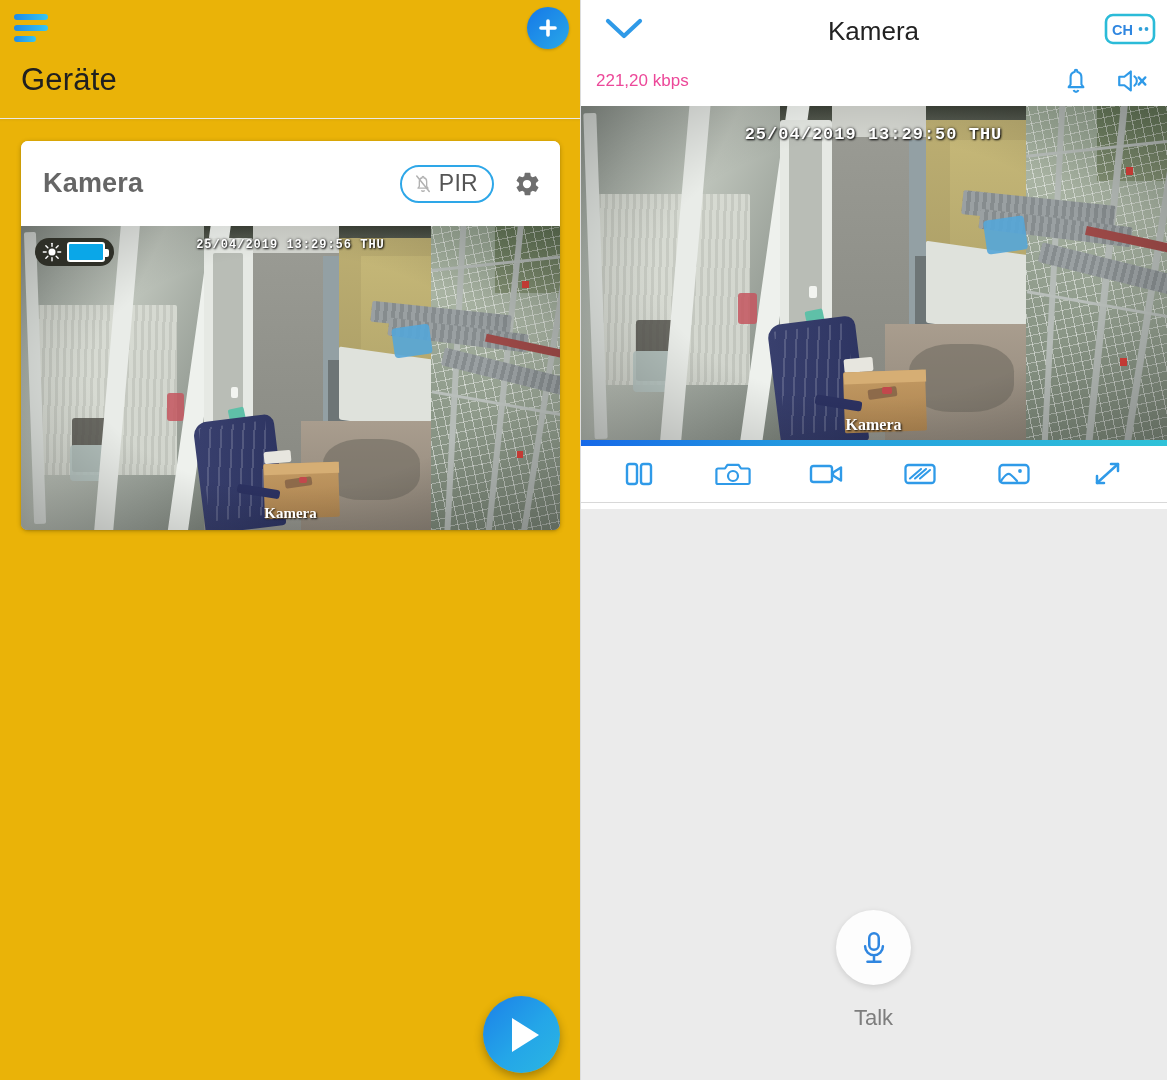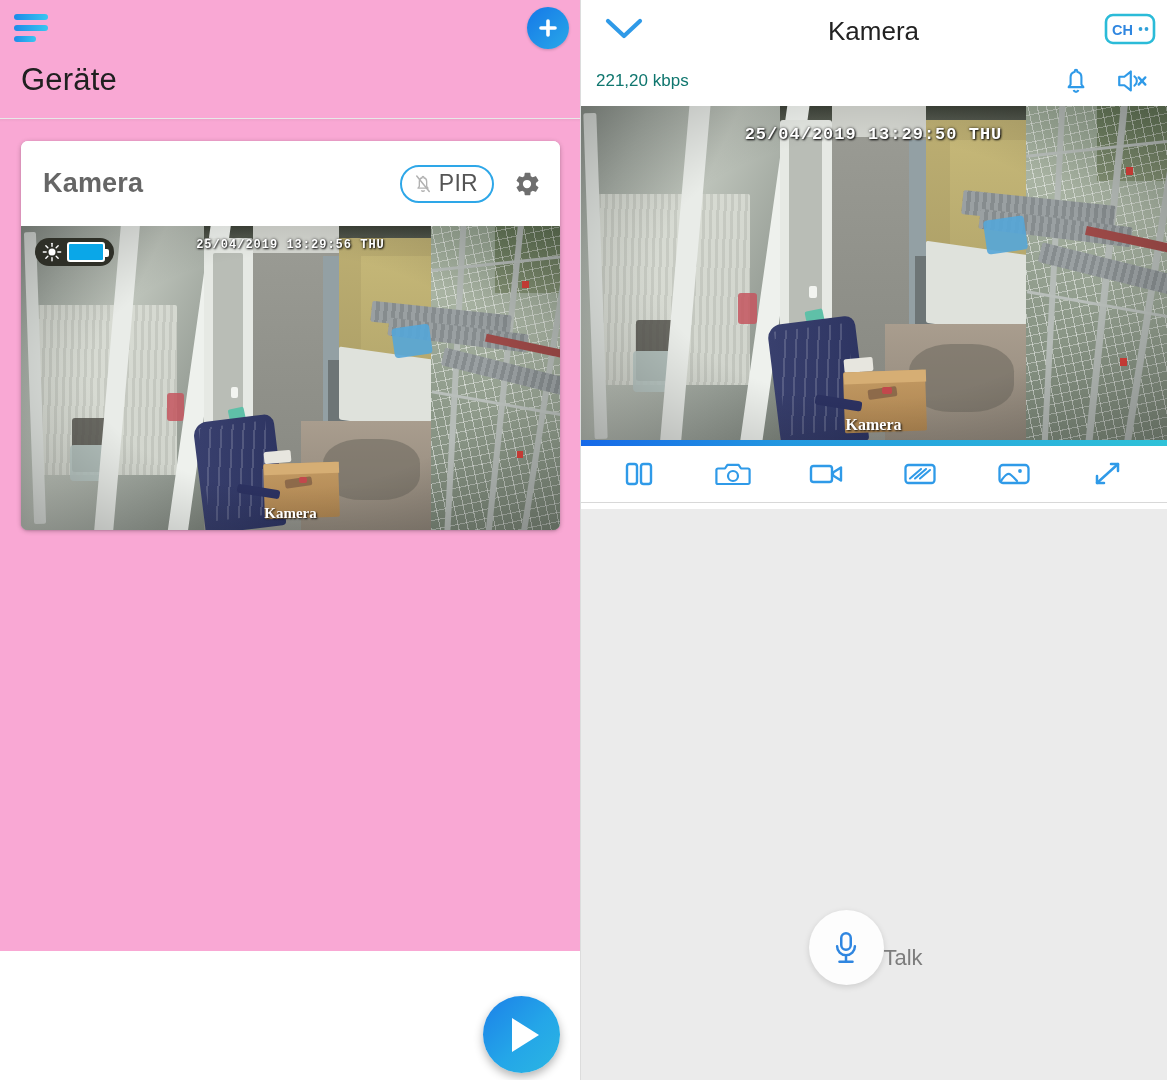--- a/index.html
+++ b/index.html
@@ -7,22 +7,22 @@
     width: 1167px; height: 1080px;
     font-family: "Liberation Sans", sans-serif;
     background: #ffffff;
     overflow: hidden;
   }
   .app { position: relative; width: 1167px; height: 1080px; display: flex; }
 
   
   .left-pane {
     position: relative;
-    width: 580px; height: 951px;
-    background: #f9a8d4;
+    width: 580px; height: 1080px;
+    background: #eab308;
     flex: 0 0 580px;
   }
   .left-topbar {
     height: 56px;
     display: flex; align-items: center;
     padding-left: 14px;
   }
   .hamburger { width: 40px; height: 30px; display:flex; flex-direction:column; justify-content:center; gap:5px; cursor:pointer; }
   .hamburger span { display:block; height:6px; border-radius:3px; background: linear-gradient(90deg,#1e8ae8,#38c6f0); }
   .hamburger span:nth-child(1){ width:34px; }
@@ -211,21 +211,21 @@
   .chev { margin-left: 20px; cursor:pointer; display:flex; }
   .right-title {
     position:absolute; left:0; right:0; text-align:center;
     font-size:26px; color:#222; top:16px;
   }
   .ch-btn { position:absolute; right:11px; top:12px; cursor:pointer; }
 
   .rate-row {
     height:50px; display:flex; align-items:center; padding:0 18px 0 16px;
   }
-  .rate-text { font-size:17px; color:#0f766e; }
+  .rate-text { font-size:17px; color:#ec4899; }
   .rate-row .spacer{flex:1;}
   .bell-ic { cursor:pointer; display:flex; margin-right:24px; }
   .mute-ic { cursor:pointer; display:flex; }
 
   .live-video { position:relative; width:587px; height:340px; margin-top:0; }
   .live-video .osd-time { top:19px; font-size:17px; }
   .live-video .osd-watermark { bottom:12px; font-size:16px; }
   .live-progress { position:absolute; left:0; bottom:0; width:100%; height:6px;
       background: linear-gradient(90deg,#1668e8 0%, #2398e0 35%, #2fc2d8 100%); }
 
@@ -234,21 +234,21 @@
     background:#fff; border-bottom:1px solid #d8d8d8; padding: 0 12px;
   }
   .ctrl-bar .ctrl { cursor:pointer; display:flex; align-items:center; justify-content:center; width:62px; height:45px; }
 
   .right-body { position:absolute; left:0; top:509px; width:587px; bottom:0; background:#ebebeb; }
 
   .bottom-actions {
     position:absolute; left:0; right:0; top:401px;
     display:flex; justify-content:center; gap:48px;
   }
-  .action { display:flex; flex-direction:row; align-items:center; width:130px; }
+  .action { display:flex; flex-direction:column; align-items:center; width:130px; }
   .action .circle {
     width:75px; height:75px; border-radius:50%;
     display:flex; align-items:center; justify-content:center; cursor:pointer;
   }
   .circle-white { background:#fdfdfd; box-shadow:0 2px 6px rgba(0,0,0,.13); }
   .circle-blue  { background: linear-gradient(135deg,#1570e0 0%, #209ee0 0%, #1f86e4 20%, #2bb4dd 100%); box-shadow:0 2px 7px rgba(0,0,0,.18); }
   .action .lbl { margin-top:20px; font-size:22px; color:#7d7d7d; }
 
   .ic { display:block; }
 </style>

